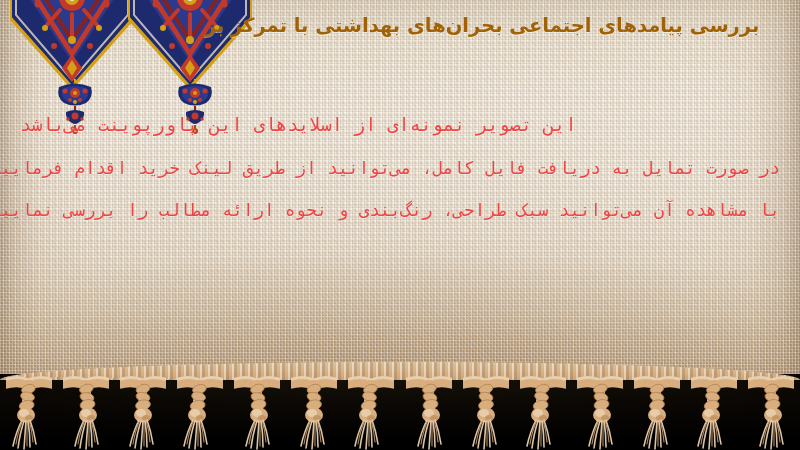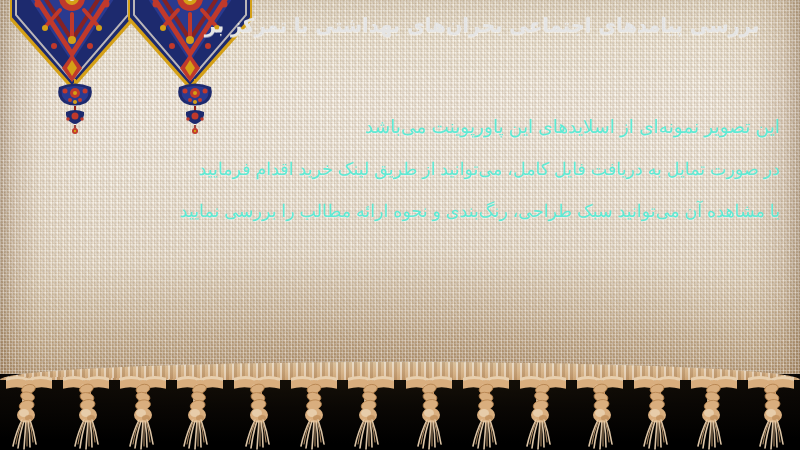--- a/index.html
+++ b/index.html
@@ -113,37 +113,37 @@
 
   .title {
     position:absolute;
     top:9px; right:18px;
     width:600px;
     text-align:center;
     font-family:"DejaVu Sans", sans-serif;
     font-size:19.5px;
     font-weight:bold;
     line-height:33px;
-    color:#e5e5e5;
+    color:#a16207;
     direction:rtl;
     text-shadow:0 1px 0 rgba(255,255,255,0.45);
   }
 
   .body-block {
     position:absolute;
     top:106px; right:20px;
     width:760px;
     direction:rtl;
   }
   .body-line {
-    text-align:right;
-    font-family:Liberation Sans, sans-serif;
+    text-align:left;
+    font-family:Liberation Mono, monospace;
     font-size:18px;
     line-height:42px;
-    color:#5eead4;
+    color:#ef4444;
     direction:rtl;
     white-space:nowrap;
     text-shadow:0 1px 0 rgba(255,255,255,0.42);
   }
   .body-line.l1 { font-size:18.5px; }
   .body-line.l2 { font-size:17.5px; }
   .body-line.l3 { font-size:17.5px; }
 
   
   .selvedge {

